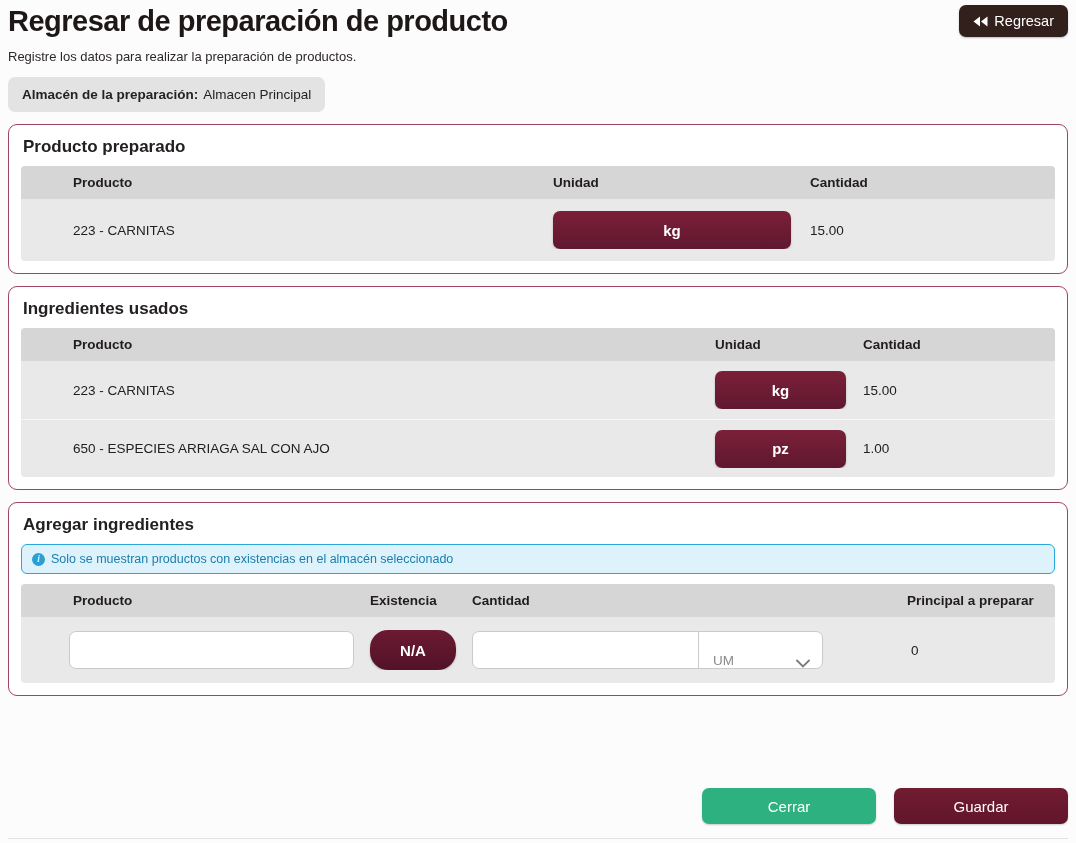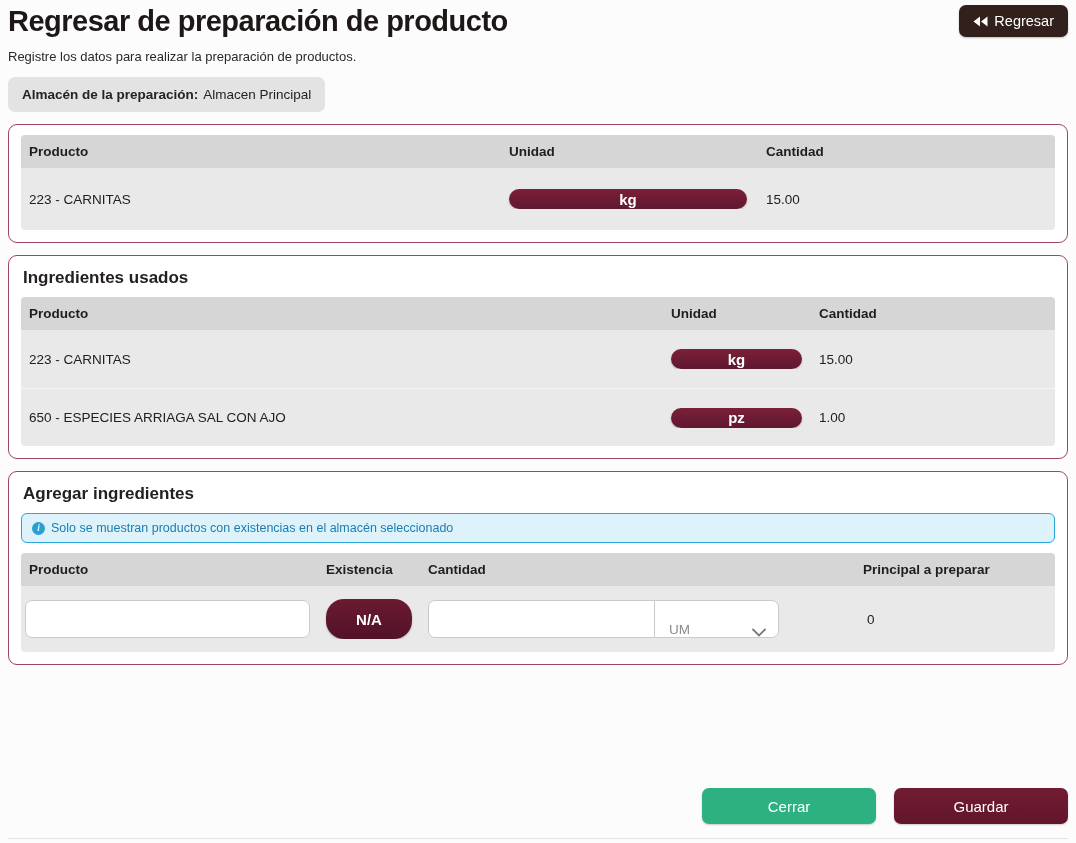--- a/index.html
+++ b/index.html
@@ -36,37 +36,37 @@
   }
   .warehouse-badge b { font-weight:700; margin-right:5px; }
   
   .card {
     border:1px solid #a04463; border-radius:9px; background:#fff;
     padding:10px 12px 12px 12px; margin-top:12px;
   }
   .card-title { font-size:17px; font-weight:700; color:#242020; margin:2px 0 9px 2px; }
   
   .tbl { width:100%; }
-  .tr { display:grid; align-items:center; }
+  .tr { display:grid; align-items:center;padding-left:44px; }
   .t1 { grid-template-columns: 480px 257px 1fr; }
   .t2 { grid-template-columns: 642px 148px 1fr; }
   .t3 { grid-template-columns: 297px 102px 435px 1fr; }
   .th-row { background:#d6d6d6; height:33px; border-radius:4px 4px 0 0; }
   .td-row { background:#e9e9e9; }
   .td-row.h62 { height:62px; }
   .td-row.h58 { height:58px; }
   .td-row.h66 { height:66px; }
   .td-row + .td-row { border-top:1px solid #f6f6f6; }
   .tbl .td-row:last-child { border-radius:0 0 4px 4px; }
   .cell { padding:0 8px; font-size:13.5px; display:flex; align-items:center; overflow:hidden; }
   .th { font-weight:700; color:#211d1d; }
   
   .unit-btn {
     border:none; cursor:pointer; color:#fff; font-family:inherit;
-    font-size:15px; font-weight:700; height:20px; border-radius:16px;
+    font-size:15px; font-weight:700; height:38px; border-radius:7px;
     background:linear-gradient(180deg,#7b2039,#601730);
     box-shadow:0 1px 2px rgba(0,0,0,.25);
     display:flex; align-items:center; justify-content:center;
   }
   .unit-btn.w238 { width:238px; }
   .unit-btn.w131 { width:131px; }
   .na-btn {
     border:none; cursor:pointer; color:#fff; font-family:inherit;
     font-size:15px; font-weight:700; width:88px; height:40px; border-radius:18px;
     background:linear-gradient(180deg,#6b1a31,#521228);
@@ -132,20 +132,21 @@
       </span>
       <span>Regresar</span>
     </button>
   </div>
 
   <div class="warehouse-badge">
     <b>Almacén de la preparación:</b><span>Almacen Principal</span>
   </div>
 
   <div class="card">
+    <div class="card-title">Producto preparado</div>
     <div class="tbl">
       <div class="tr t1 th-row">
         <div class="cell th">Producto</div>
         <div class="cell th">Unidad</div>
         <div class="cell th">Cantidad</div>
       </div>
       <div class="tr t1 td-row h62">
         <div class="cell">223 - CARNITAS</div>
         <div class="cell">
           <button class="unit-btn w238">kg</button>

